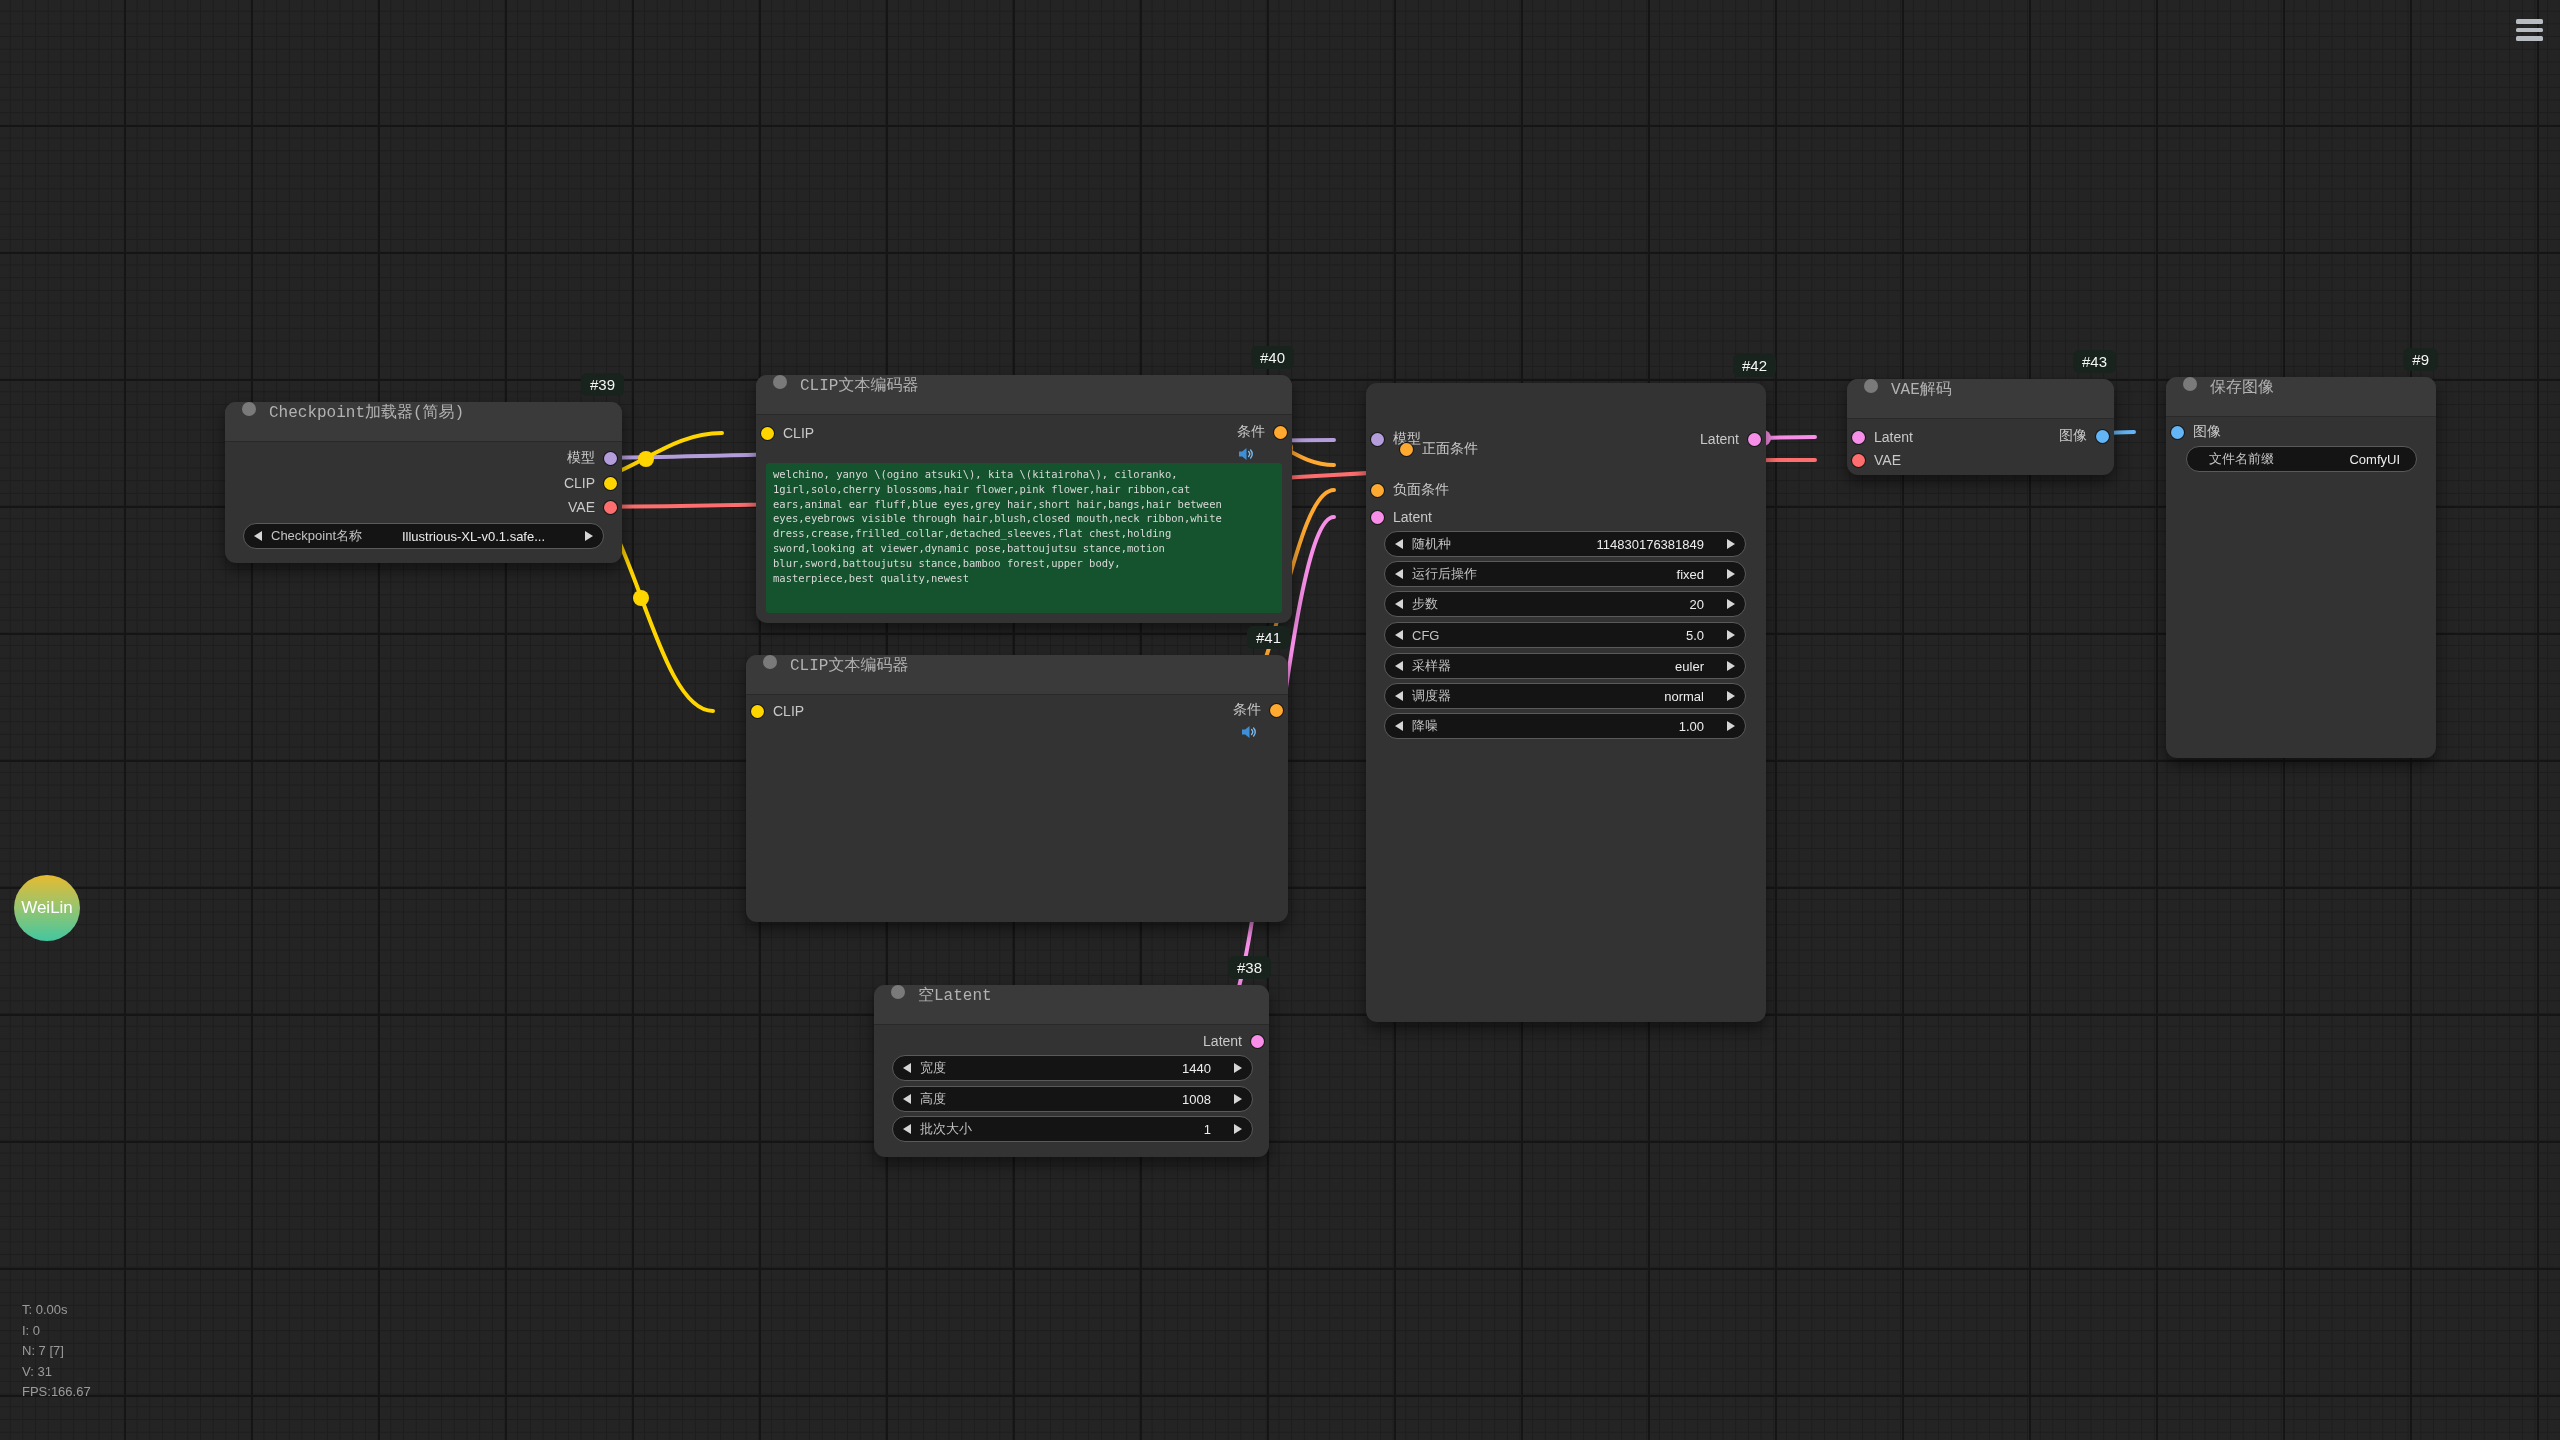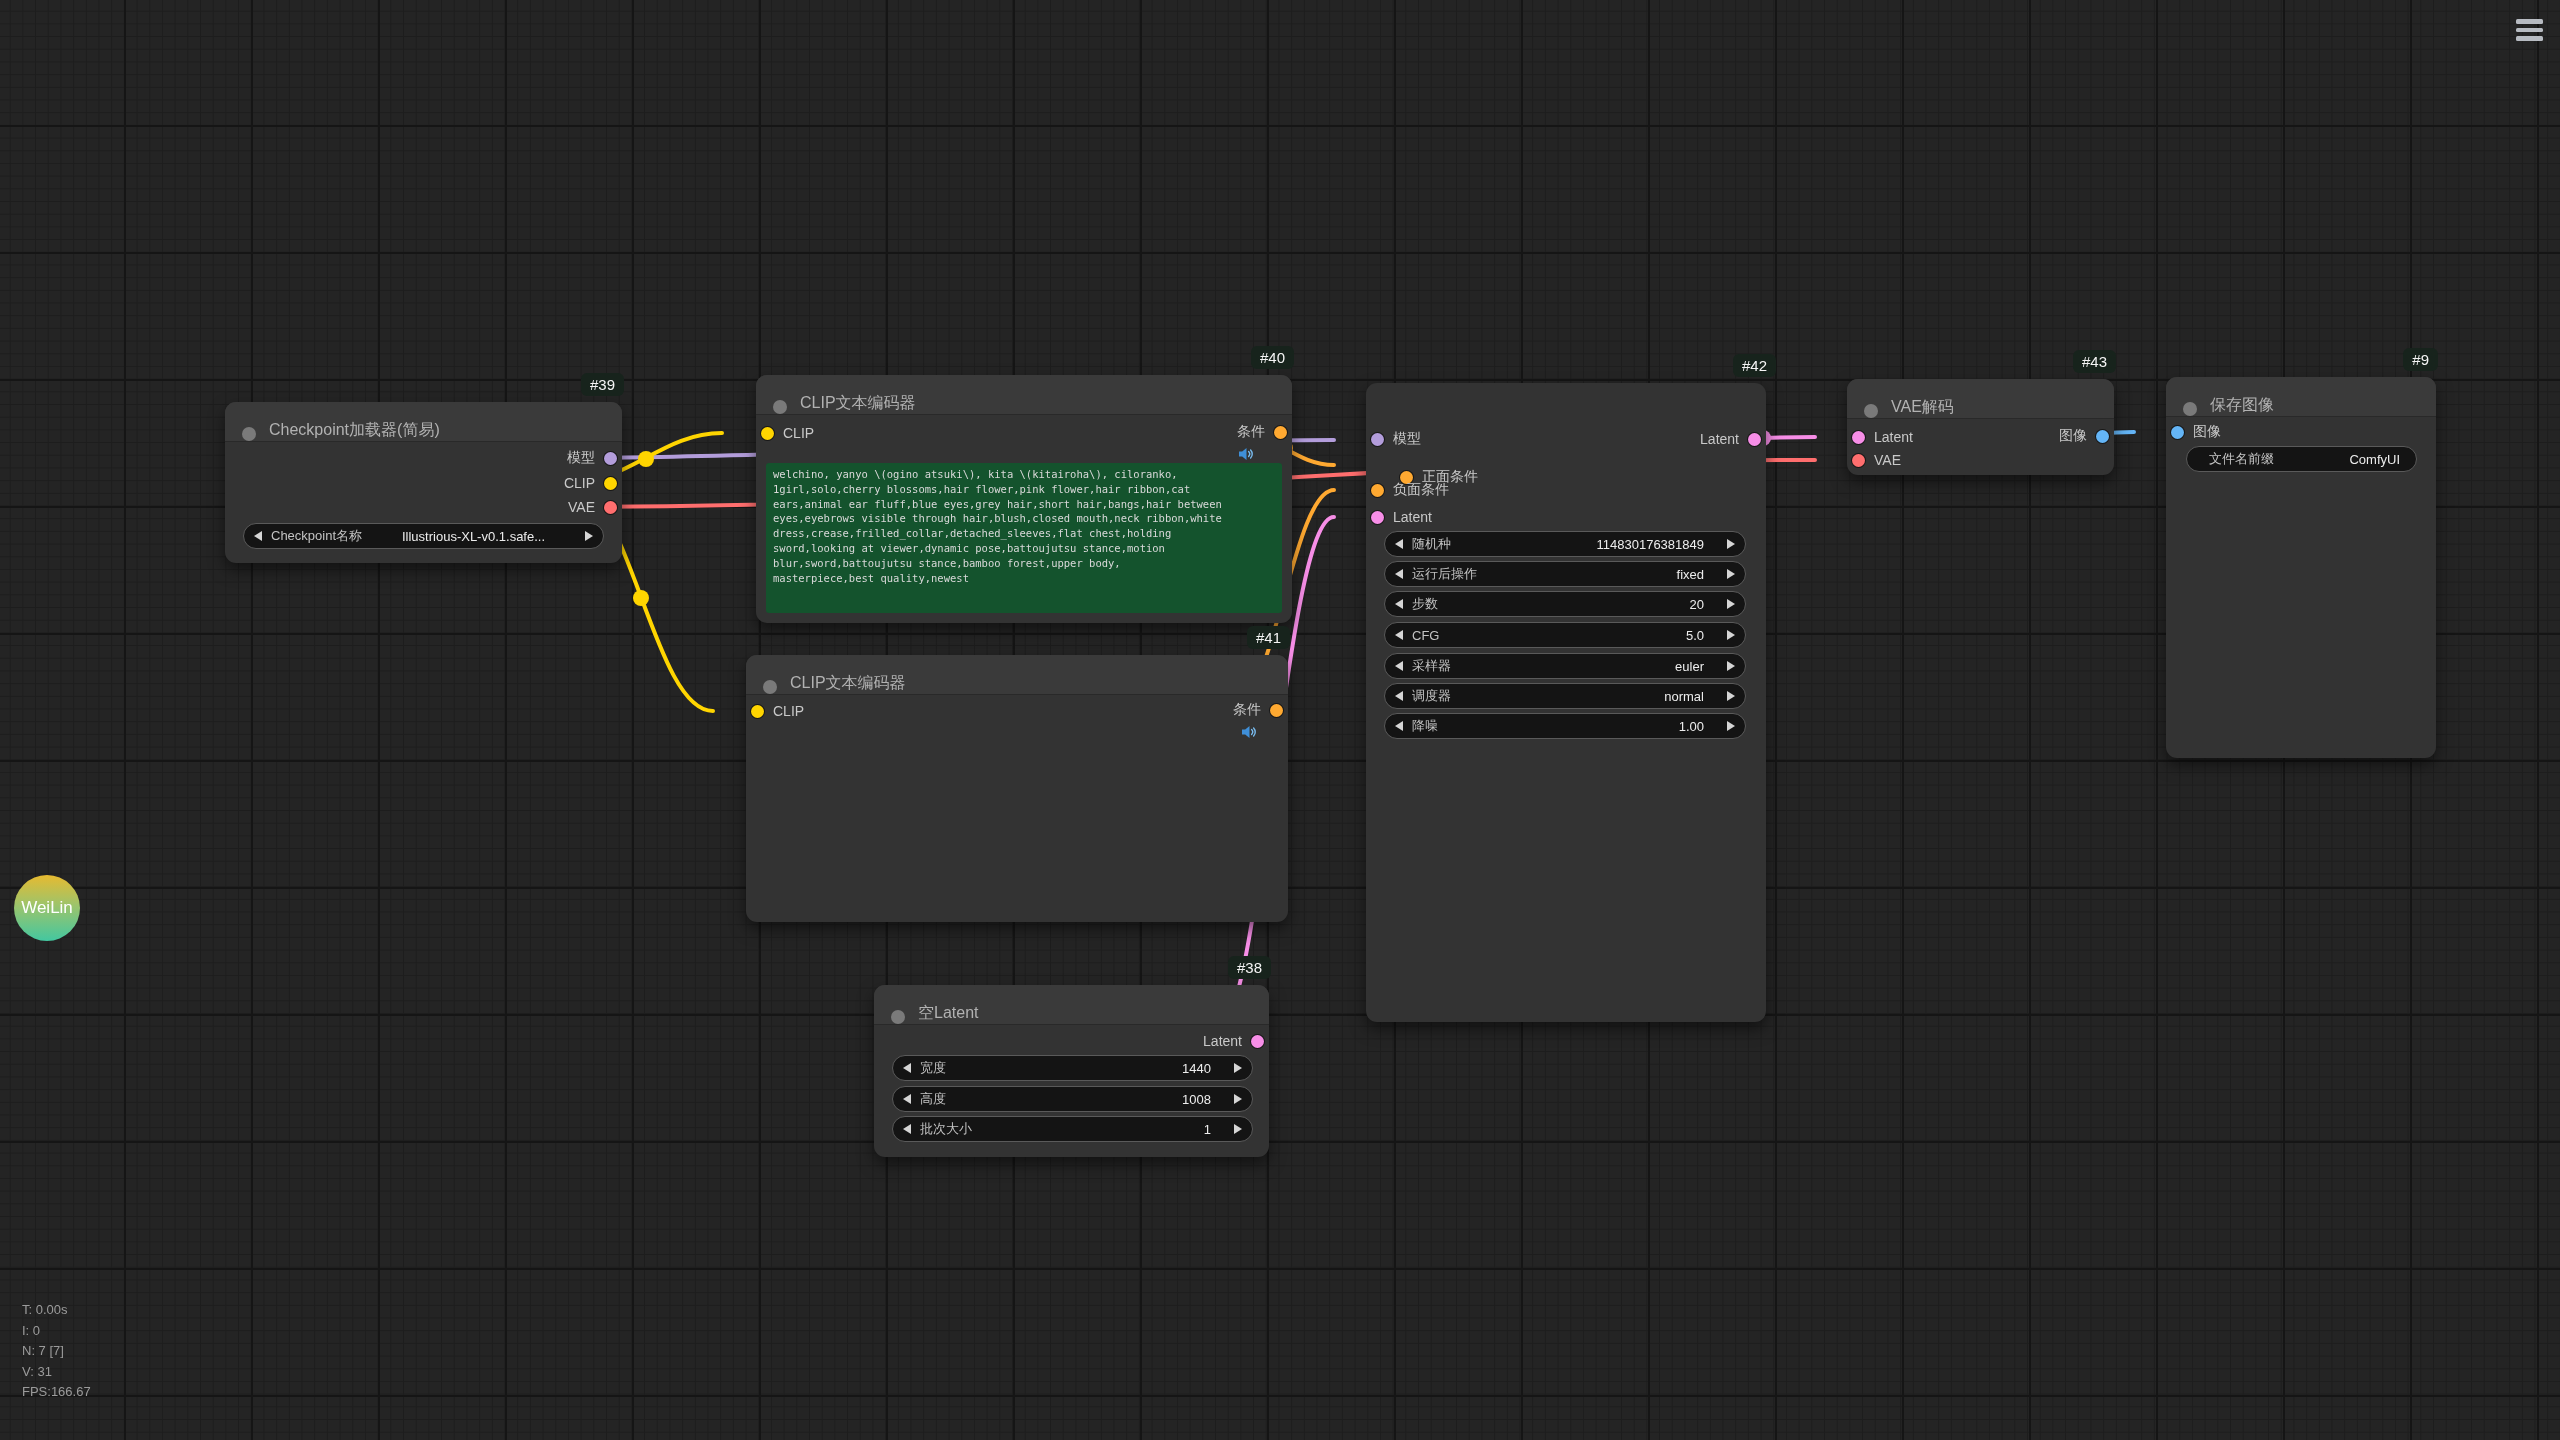--- a/index.html
+++ b/index.html
@@ -16,21 +16,21 @@
     background-size:127px 127px,127px 127px,12.7px 12.7px,12.7px 12.7px;
     background-position:-3px -2px;
   }
   #wires{position:absolute;left:0;top:0;z-index:1;}
   .wire{fill:none;stroke-width:4;stroke-linecap:round;}
 
   .node{position:absolute;z-index:2;background:#333333;border-radius:11px;
         box-shadow:0 7px 16px rgba(0,0,0,.5);margin-left:44px;}
   .node-title{position:absolute;top:0;left:0;right:0;height:40px;background:#3a3a3a;
         border-radius:11px 11px 0 0;border-bottom:1px solid #292929;
-        display:flex;align-items:flex-end;padding:0 17px;}
+        display:flex;align-items:flex-start;padding:0 17px;font-family:Liberation Mono, monospace;}
   .collapse-dot{width:14px;height:14px;border-radius:50%;background:#7a7a7a;margin-right:13px;flex:none;}
   .title-text{font-size:16px;color:#b2b2b2;white-space:nowrap;}
 
   .badge{position:absolute;top:-29px;background:#17231c;color:#f5f5f5;font-size:15px;
         padding:2px 9px;border-radius:6px;line-height:19px;}
 
   .slot{position:absolute;height:20px;display:flex;align-items:center;gap:9px;
         font-size:14px;color:#c9c9c9;white-space:nowrap;}
   .slot.in{left:5px;}
   .slot.out{right:5px;flex-direction:row-reverse;}
@@ -190,21 +190,21 @@
       <span class="arr-r"></span>
     </div>
   </div>
 
   <div class="node" style="left:1322px;top:383px;width:400px;height:639px;">
     <div class="badge" style="right:-10px;">#42</div>
     <div class="slot in" style="top:46px;">
       <span class="port" style="background: rgb(179, 157, 219);"></span>
       <span>模型</span>
     </div>
-    <div class="slot in" style="top:84px;padding-left:29px;">
+    <div class="slot in" style="top:56px;padding-left:29px;">
       <span class="port" style="background: rgb(255, 169, 49);"></span>
       <span>正面条件</span>
     </div>
     <div class="slot in" style="top:97px;">
       <span class="port" style="background: rgb(255, 169, 49);"></span>
       <span>负面条件</span>
     </div>
     <div class="slot in" style="top:124px;">
       <span class="port" style="background: rgb(247, 142, 231);"></span>
       <span>Latent</span>

